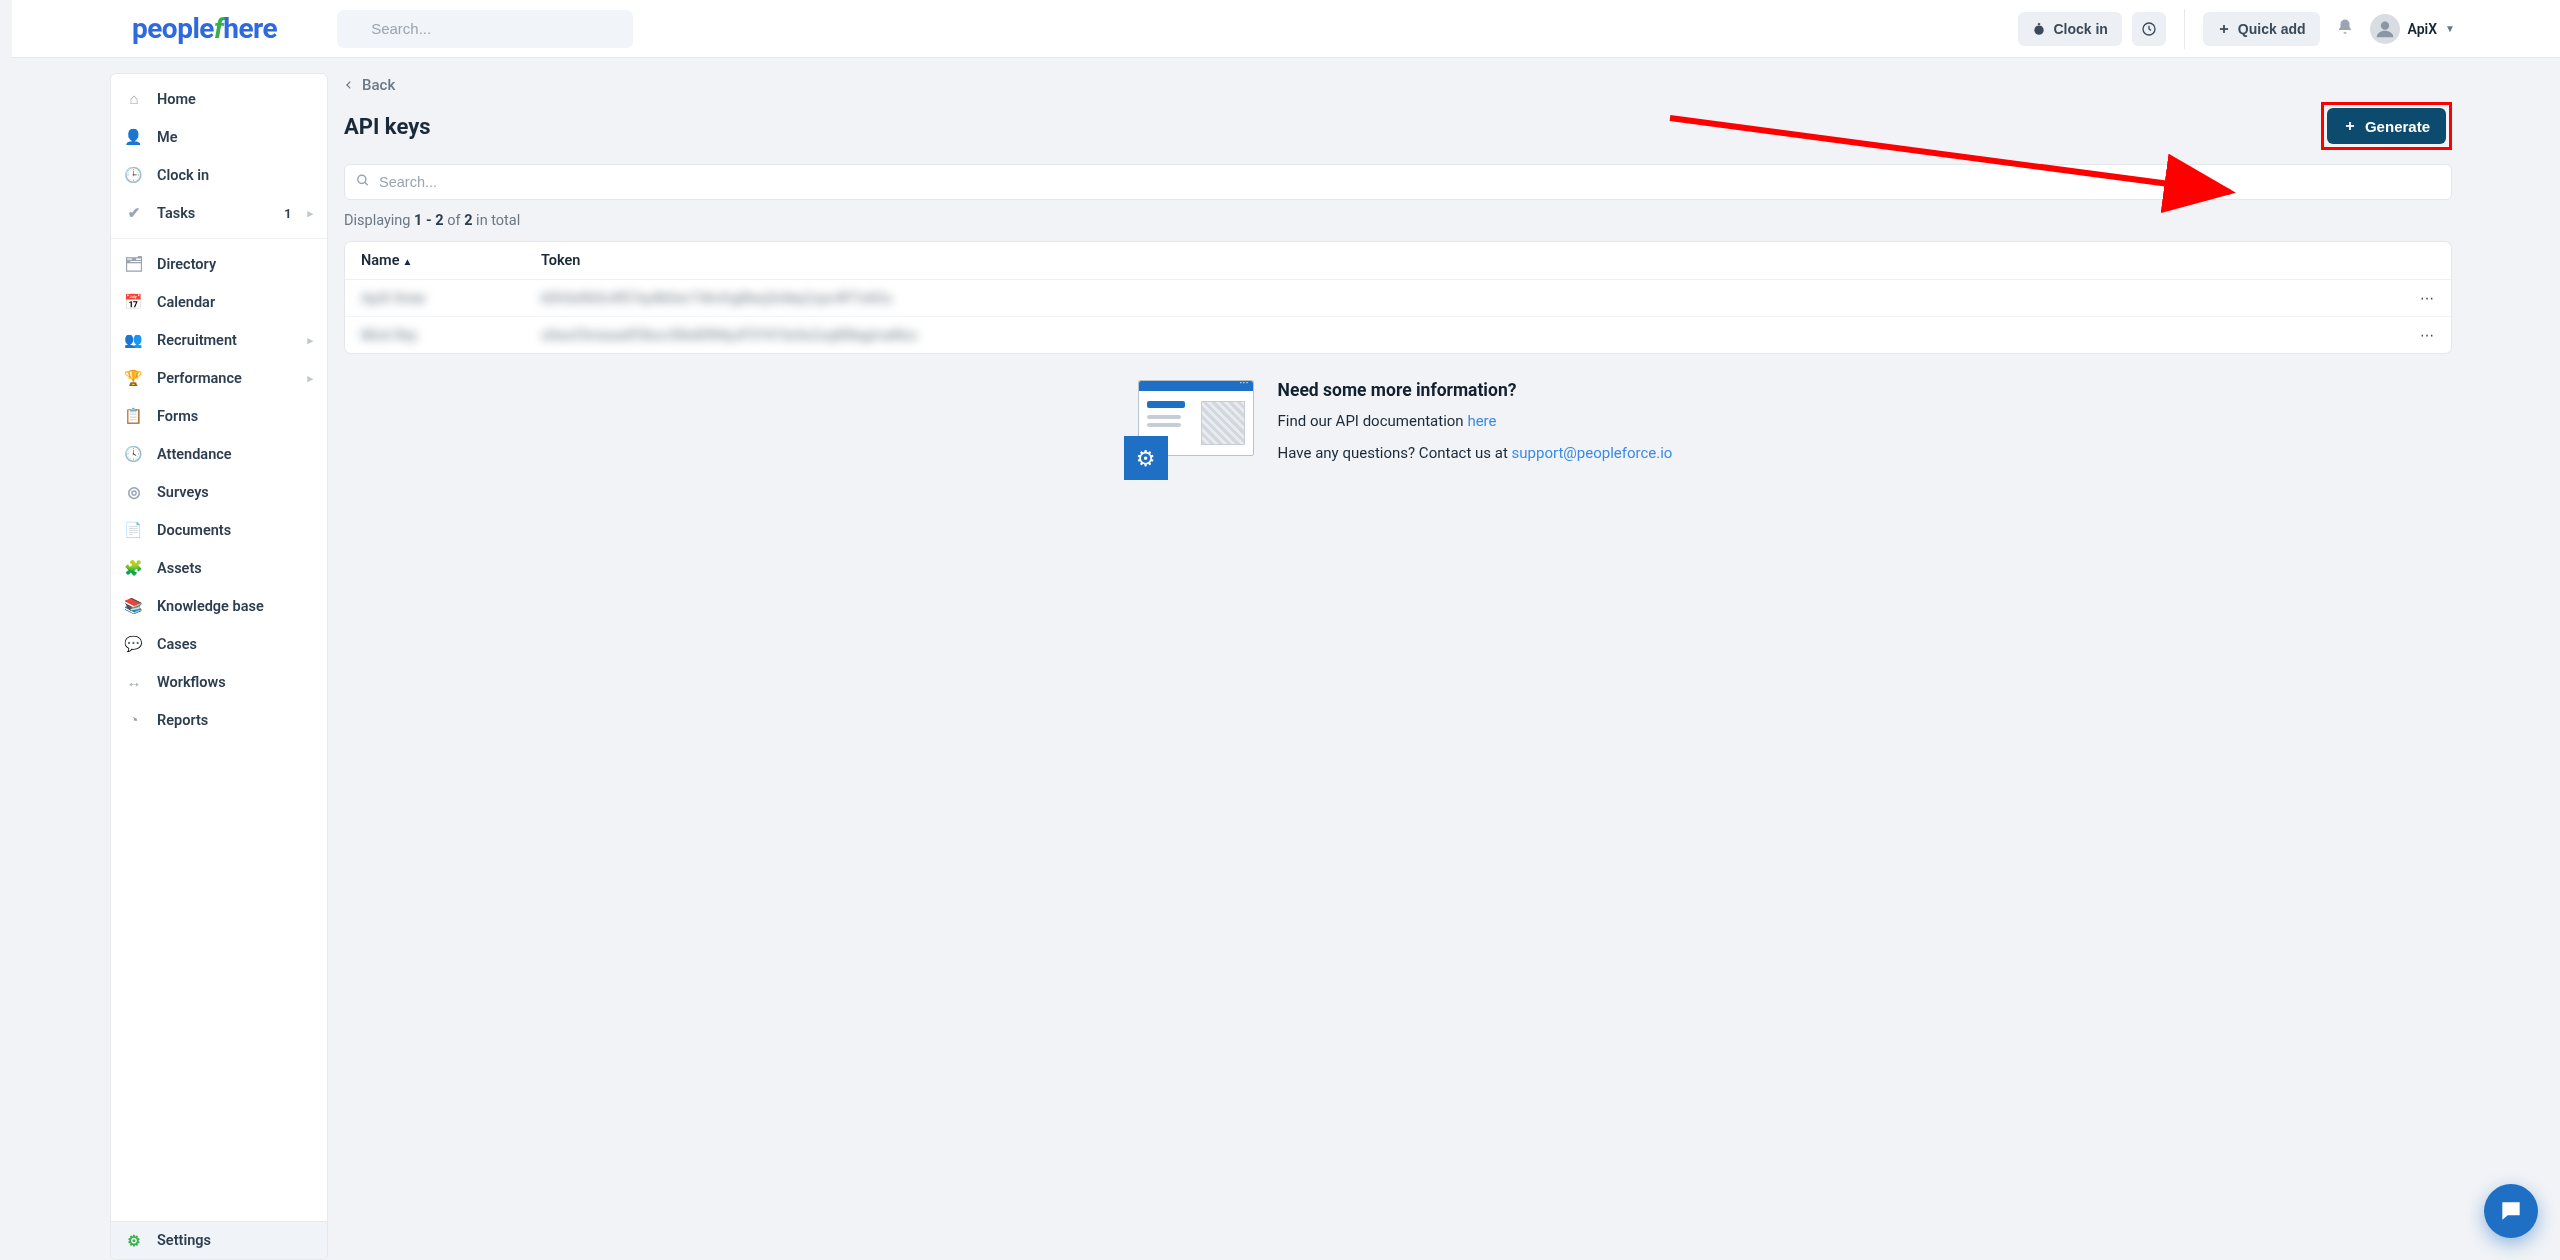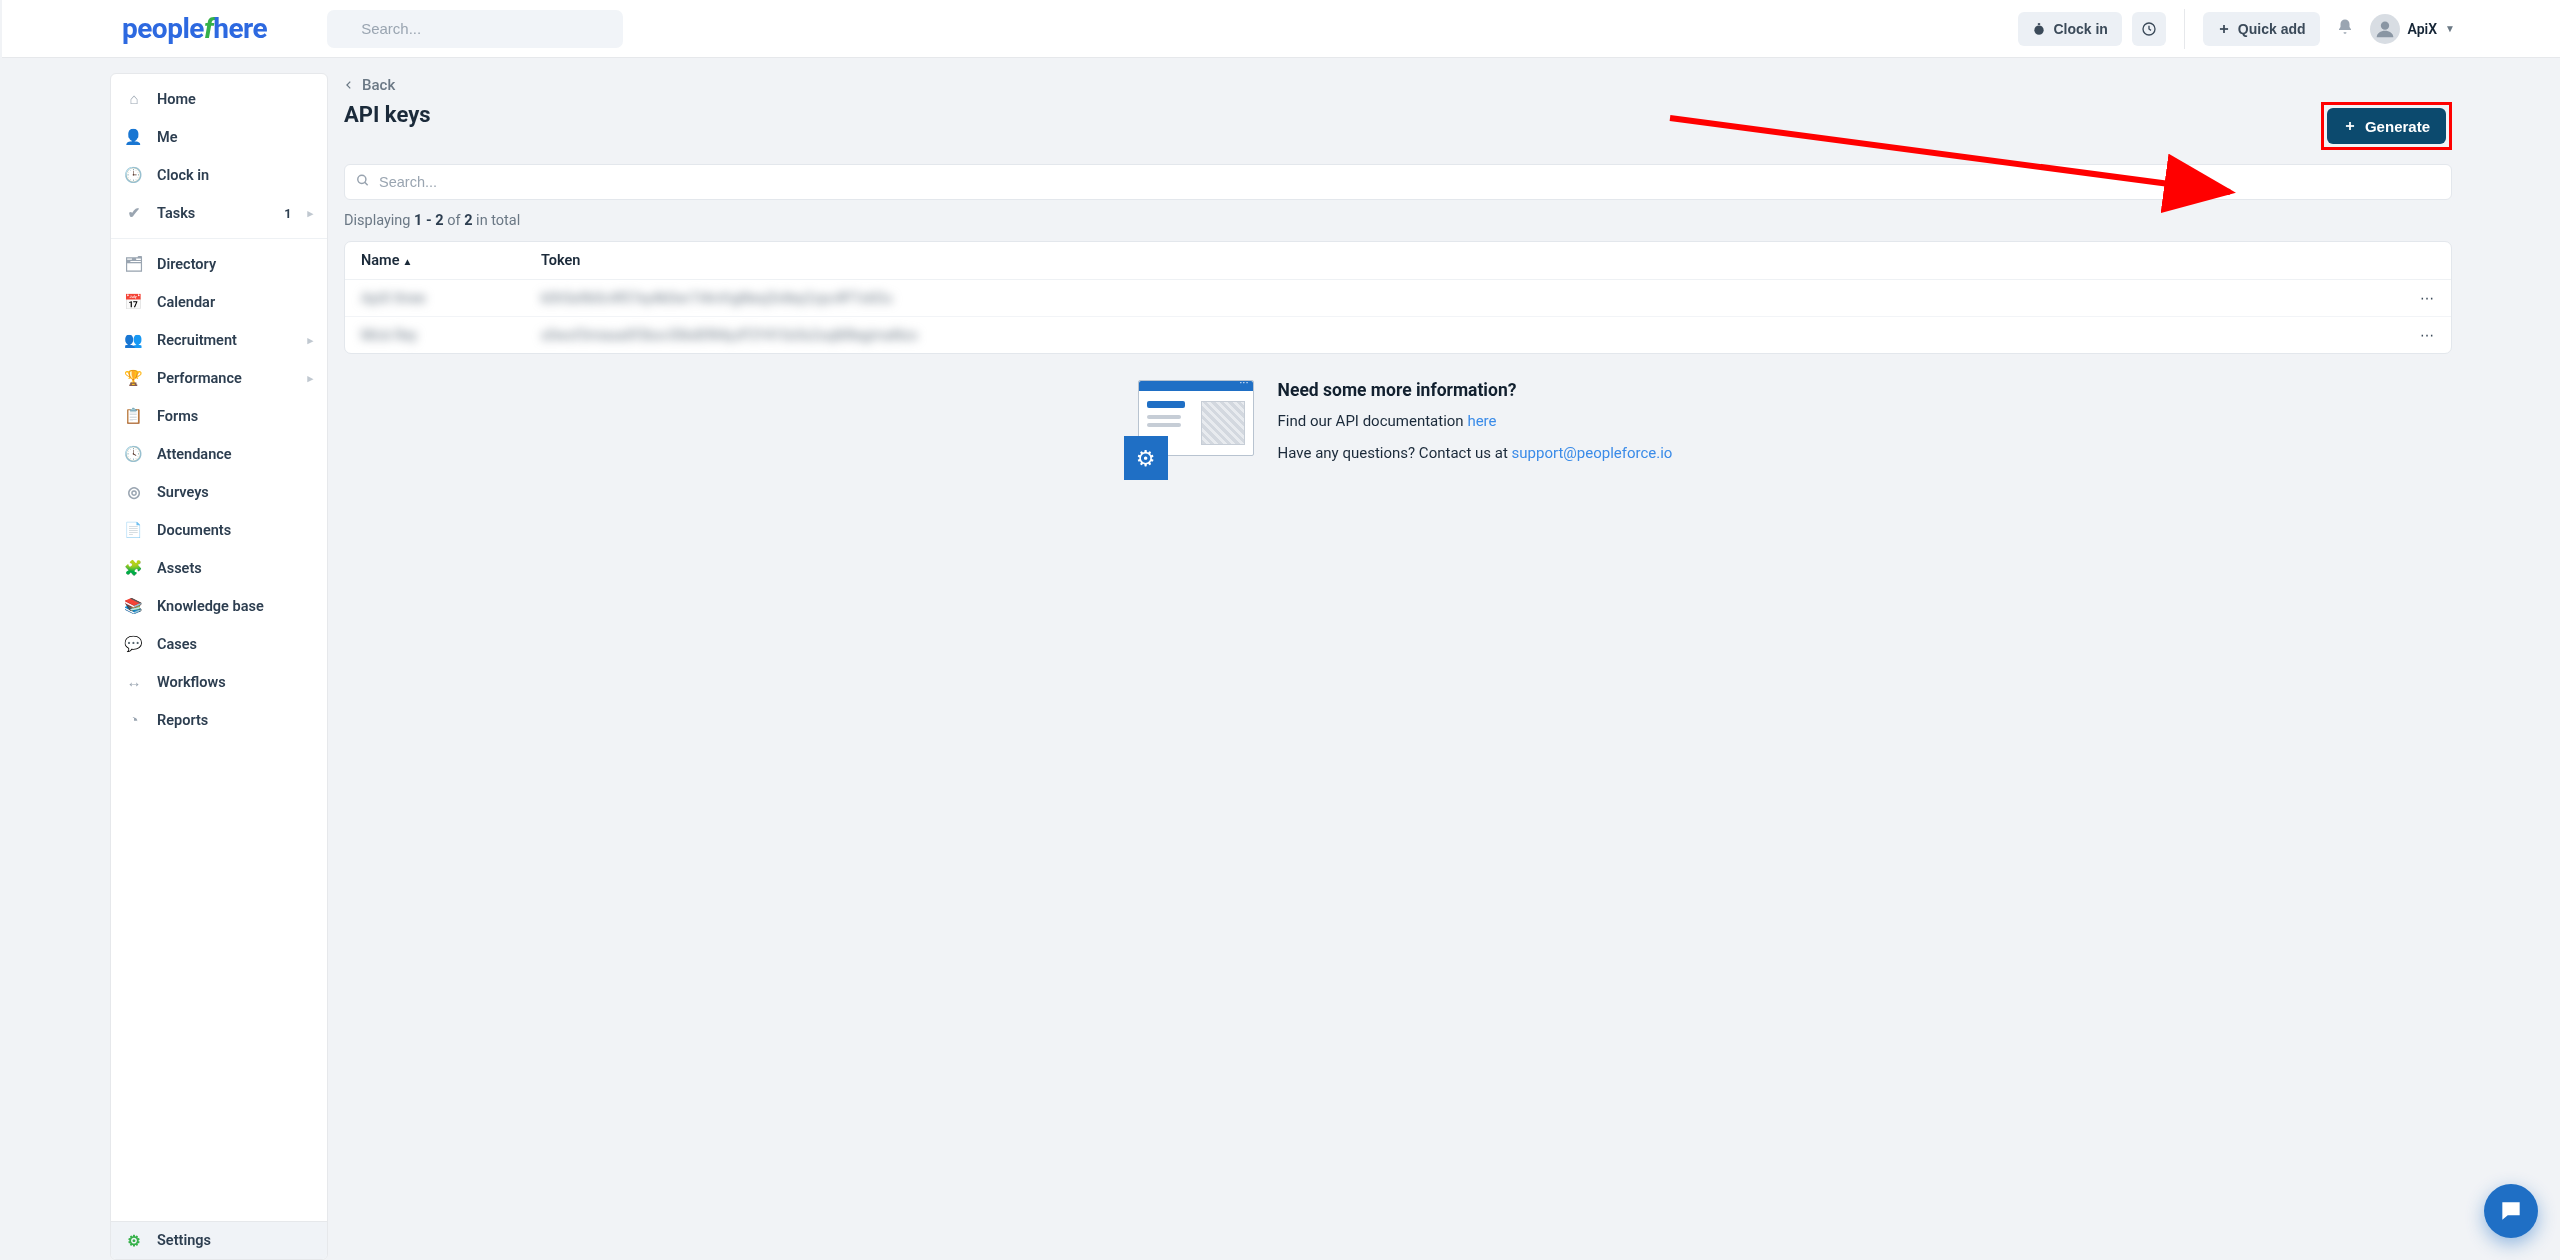--- a/index.html
+++ b/index.html
@@ -7,21 +7,21 @@
     font-family: -apple-system, BlinkMacSystemFont, "Segoe UI", Roboto, "Helvetica Neue", Arial, sans-serif;
     background: #f1f3f6;
     color: #152536;
     font-size: 14px;
   }
   a { text-decoration: none; }
 
   
   .topbar {
     position: fixed;
-    top: 0; left: 2px; right: 0;
+    top: 0; left: 12px; right: 0;
     height: 58px;
     background: #fff;
     border-bottom: 1px solid #e6e8eb;
     display: flex;
     align-items: center;
     padding: 0 20px;
     z-index: 50;
   }
   .logo {
     display: flex; align-items: center;
@@ -145,21 +145,21 @@
     flex: 1;
     padding: 18px 108px 46px 16px;
     min-width: 0;
   }
   .back-link {
     display: inline-flex; align-items: center; gap: 8px;
     color: #6b7885; font-size: 15px; font-weight: 500;
     margin-bottom: 8px; cursor: pointer;
   }
   .page-head {
-    display: flex; 
+    display: flex; align-items: center;
     margin-bottom: 14px;
     gap: 25px;
   }
   .page-title { font-size: 22px; font-weight: 700; color: #1b2a3a; }
   .generate-wrap {
     margin-left: auto;
     border: 3px solid #ff0000;
     padding: 3px;
   }
   .btn-generate {

